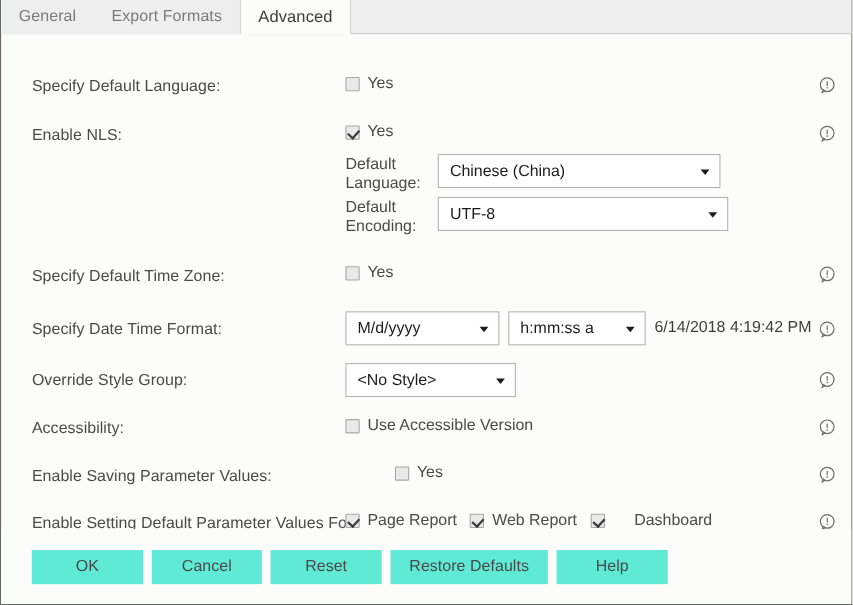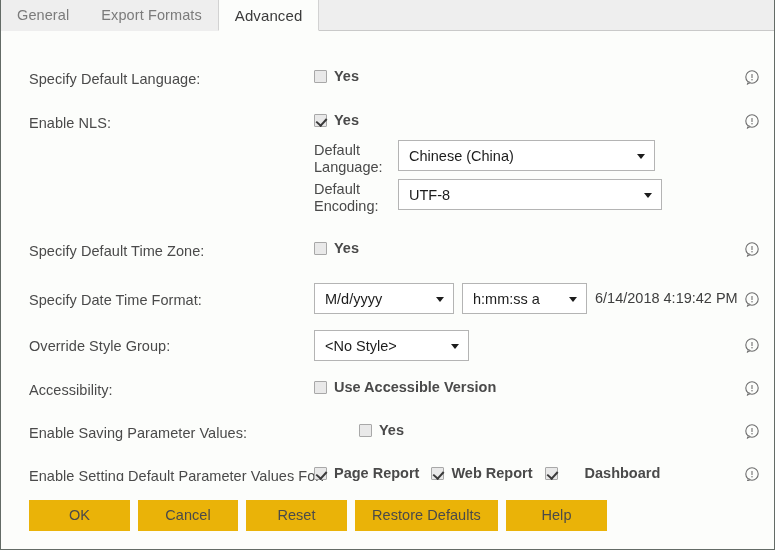--- a/index.html
+++ b/index.html
@@ -118,21 +118,21 @@
   }
   .cb.checked .box::after {
     content: "";
     position: absolute;
     left: 3px; top: 1px;
     width: 5px; height: 8px;
     border: solid #3a3a3a;
     border-width: 0 2px 2px 0;
     transform: rotate(42deg);
   }
-  .cb .txt { padding-bottom: 1px; font-weight: bold; }
+  .cb .txt { padding-bottom: 1px; }
 
   
   .select {
     position: relative;
     height: 31px;
     border: 1px solid #b4b4b4;
     background: #ffffff;
     display: inline-flex;
     align-items: center;
     font-size: 14.5px;
@@ -187,21 +187,21 @@
     width: 773px;
     height: 68px;
     background: #fcfdfb;
     display: flex;
     align-items: center;
     padding-left: 28px;
     gap: 8px;
   }
   .btn {
     height: 31px;
-    background: #eab308;
+    background: #5eead4;
     border: none;
     color: #4a4a4a;
     font-size: 14.5px;
     font-family: "Liberation Sans", sans-serif;
     cursor: default;
     padding: 0 10px;
     letter-spacing: 0.05px;
   }
   .btn-ok { width: 101px; }
   .btn-cancel { width: 100px; }

